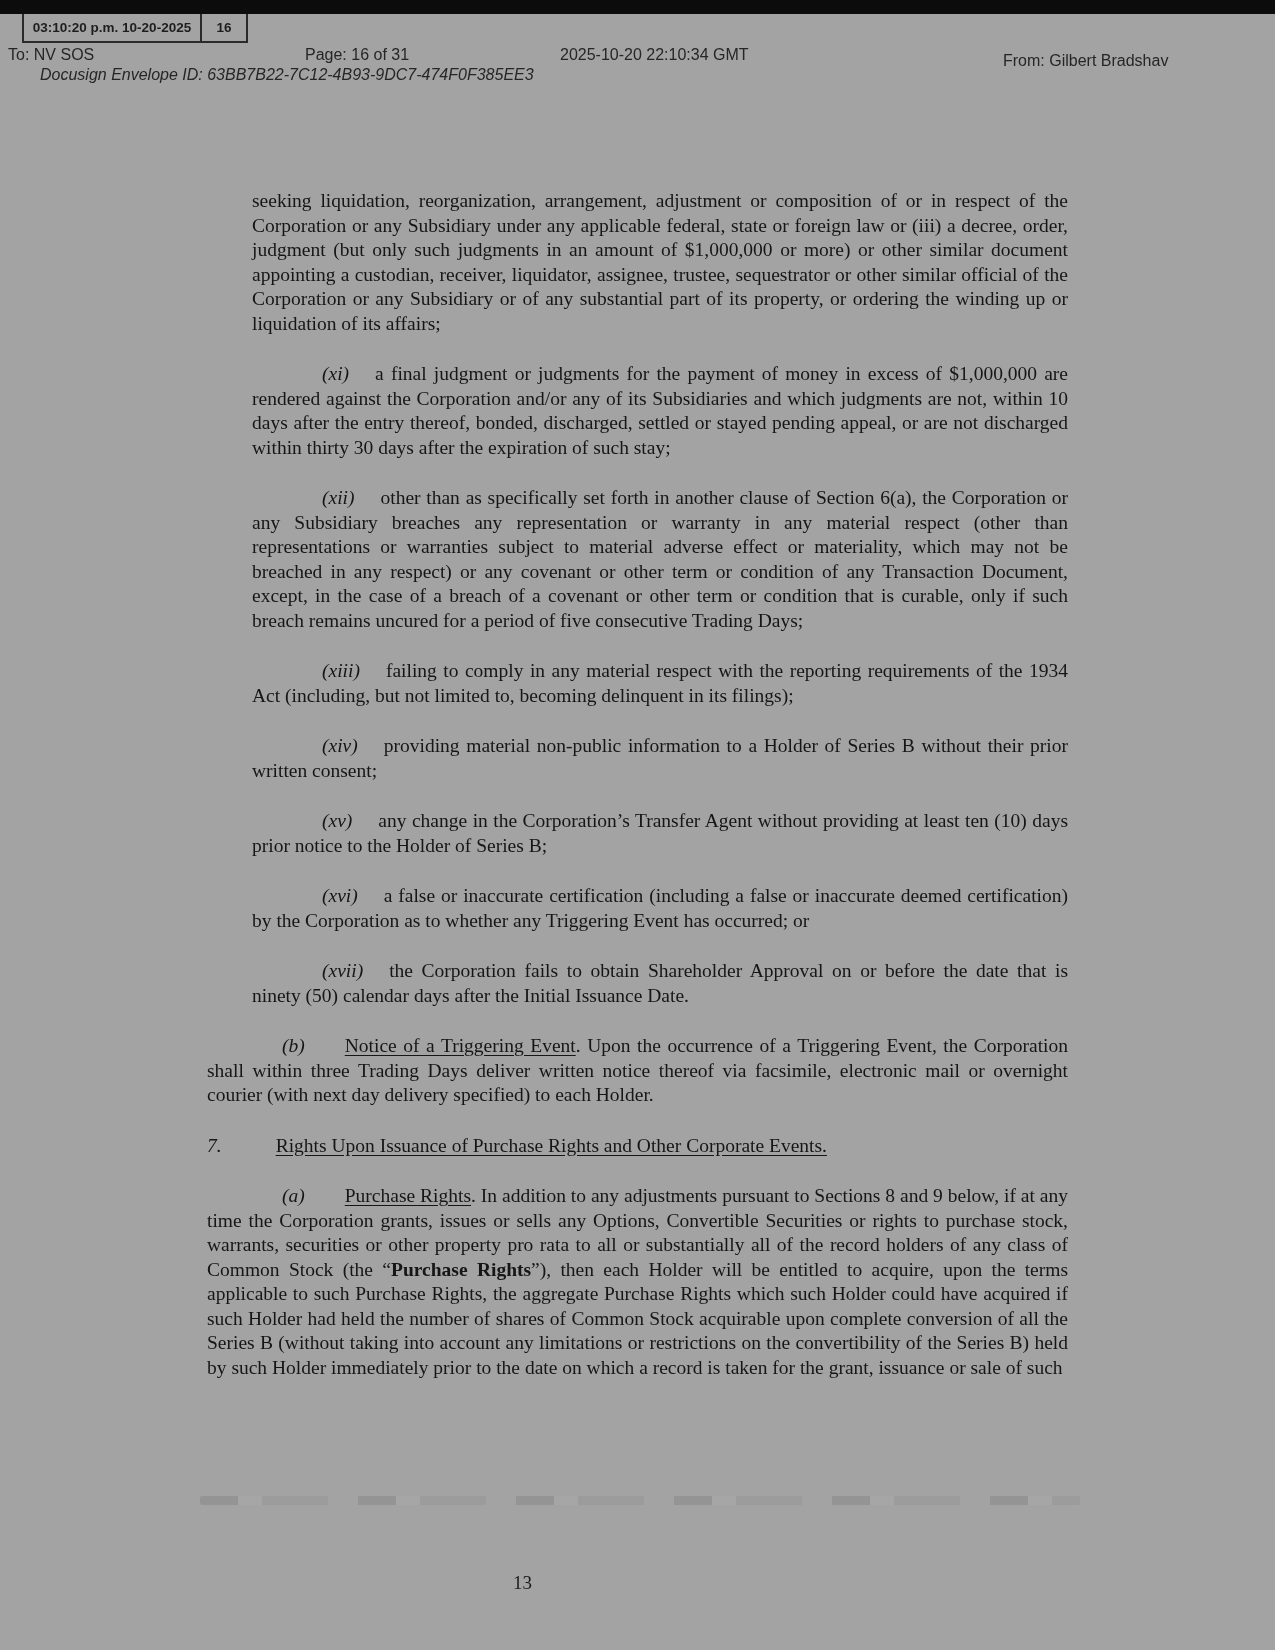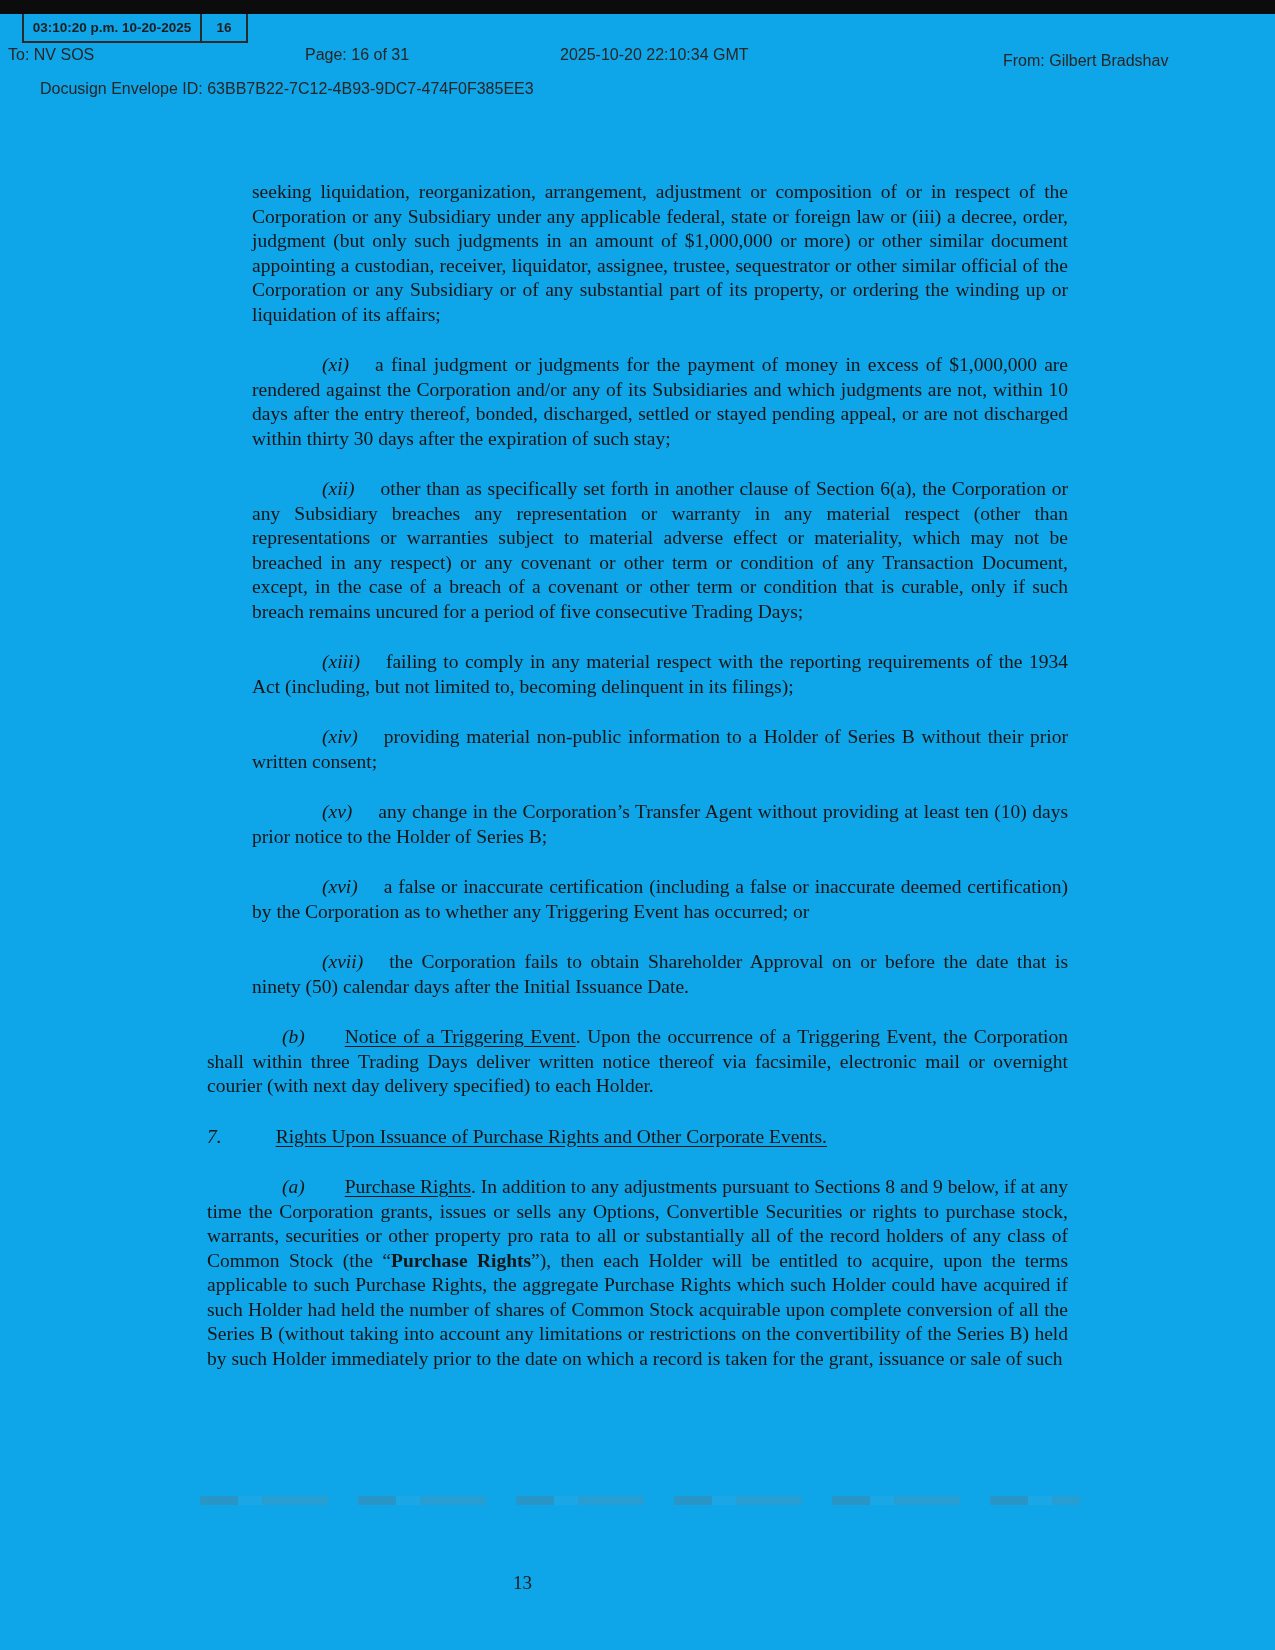--- a/index.html
+++ b/index.html
@@ -1,18 +1,18 @@
 <!DOCTYPE html>
 <html><head>
 <meta charset="utf-8">
 <style>
   html,body { margin:0; padding:0; background:#ffffff; }
   .page {
     position:relative; width:1275px; height:1650px;
-    background:#0ea5e9; overflow:hidden;
+    background:#a3a3a3; overflow:hidden;
     font-family:"Liberation Serif", serif; color:#1b1b1b;
   }
   
   .scan-bar {
     position:absolute; top:0; left:0; width:1275px; height:14px;
     background:#0c0c0c;
   }
   
   .stampbox {
     position:absolute; top:14px; left:22px; width:222px; height:27px;
@@ -21,27 +21,27 @@
     font-family:"Liberation Sans", sans-serif; font-size:13.5px; font-weight:bold; color:#1e1e1e;
   }
   .stampbox .cell-time { flex:1; text-align:center; }
   .stampbox .cell-count { width:44px; text-align:center; border-left:2px solid #2a2a2a; align-self:stretch; display:flex; align-items:center; justify-content:center; }
   
   .fax-header span { position:absolute; font-family:"Liberation Sans", sans-serif; font-size:16px; color:#262626; white-space:nowrap; }
   .fh-to       { left:8px;    top:46px; }
   .fh-page     { left:305px;  top:46px; }
   .fh-datetime { left:560px;  top:46px; }
   .fh-from     { left:1003px; top:46px;margin-top:6px; }
-  .fh-envelope { left:40px;   top:80px; }
+  .fh-envelope { left:40px;   top:66px;font-style:italic; }
   
   .doc {
     position:absolute; left:207px; top:180px; width:861px;
     font-size:19.5px; line-height:24.5px; text-align:justify; color:#161616;
   }
-  .para { margin:0 0 26px 0; }
+  .para { margin:9px 0 26px 0; }
   .para.cont { margin-left:45px; text-indent:0; }
   .para.item { margin-left:45px; text-indent:70px; }
   .para.gap-lg { margin-top:22px; }
   .para.sub { text-indent:75px; }
   .para.heading { text-indent:0; }
   .plabel { padding-right:26px;font-style:italic; }
   .sub .plabel { padding-right:40px; }
   .heading .plabel { padding-right:54px; }
   .run-underline { text-decoration:underline; text-underline-offset:3px; }
   .run-bold { font-weight:bold; }

